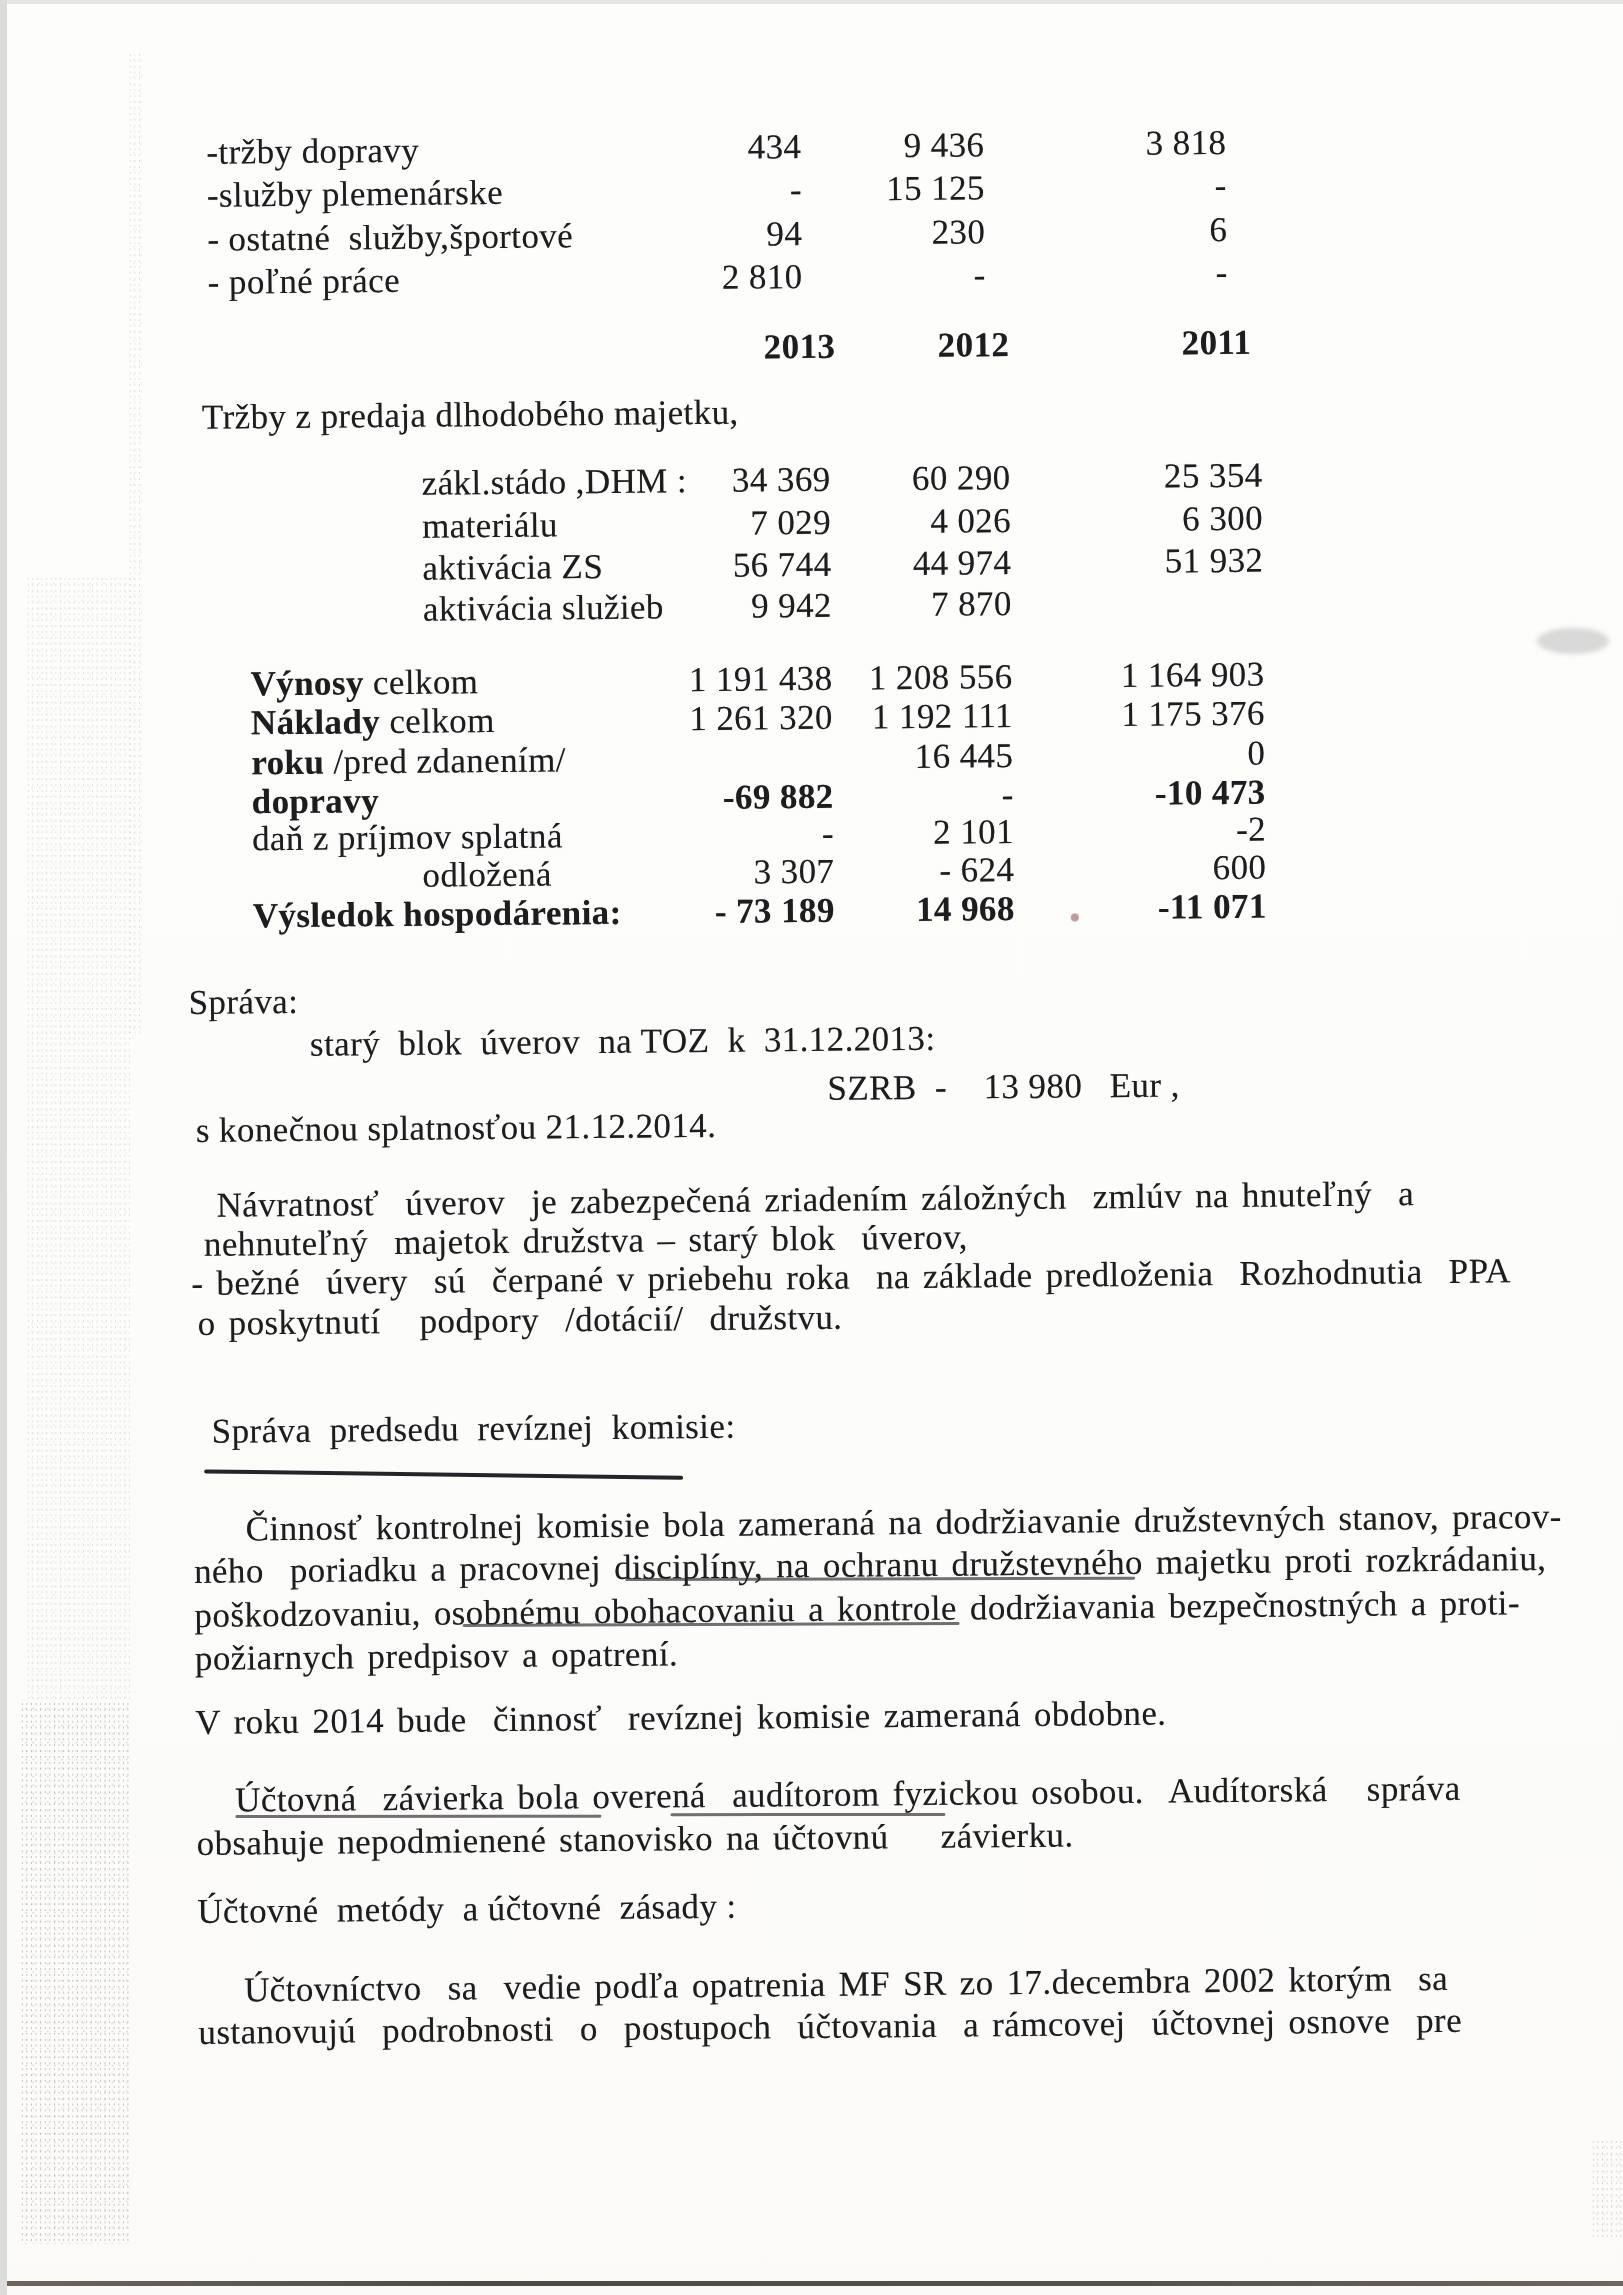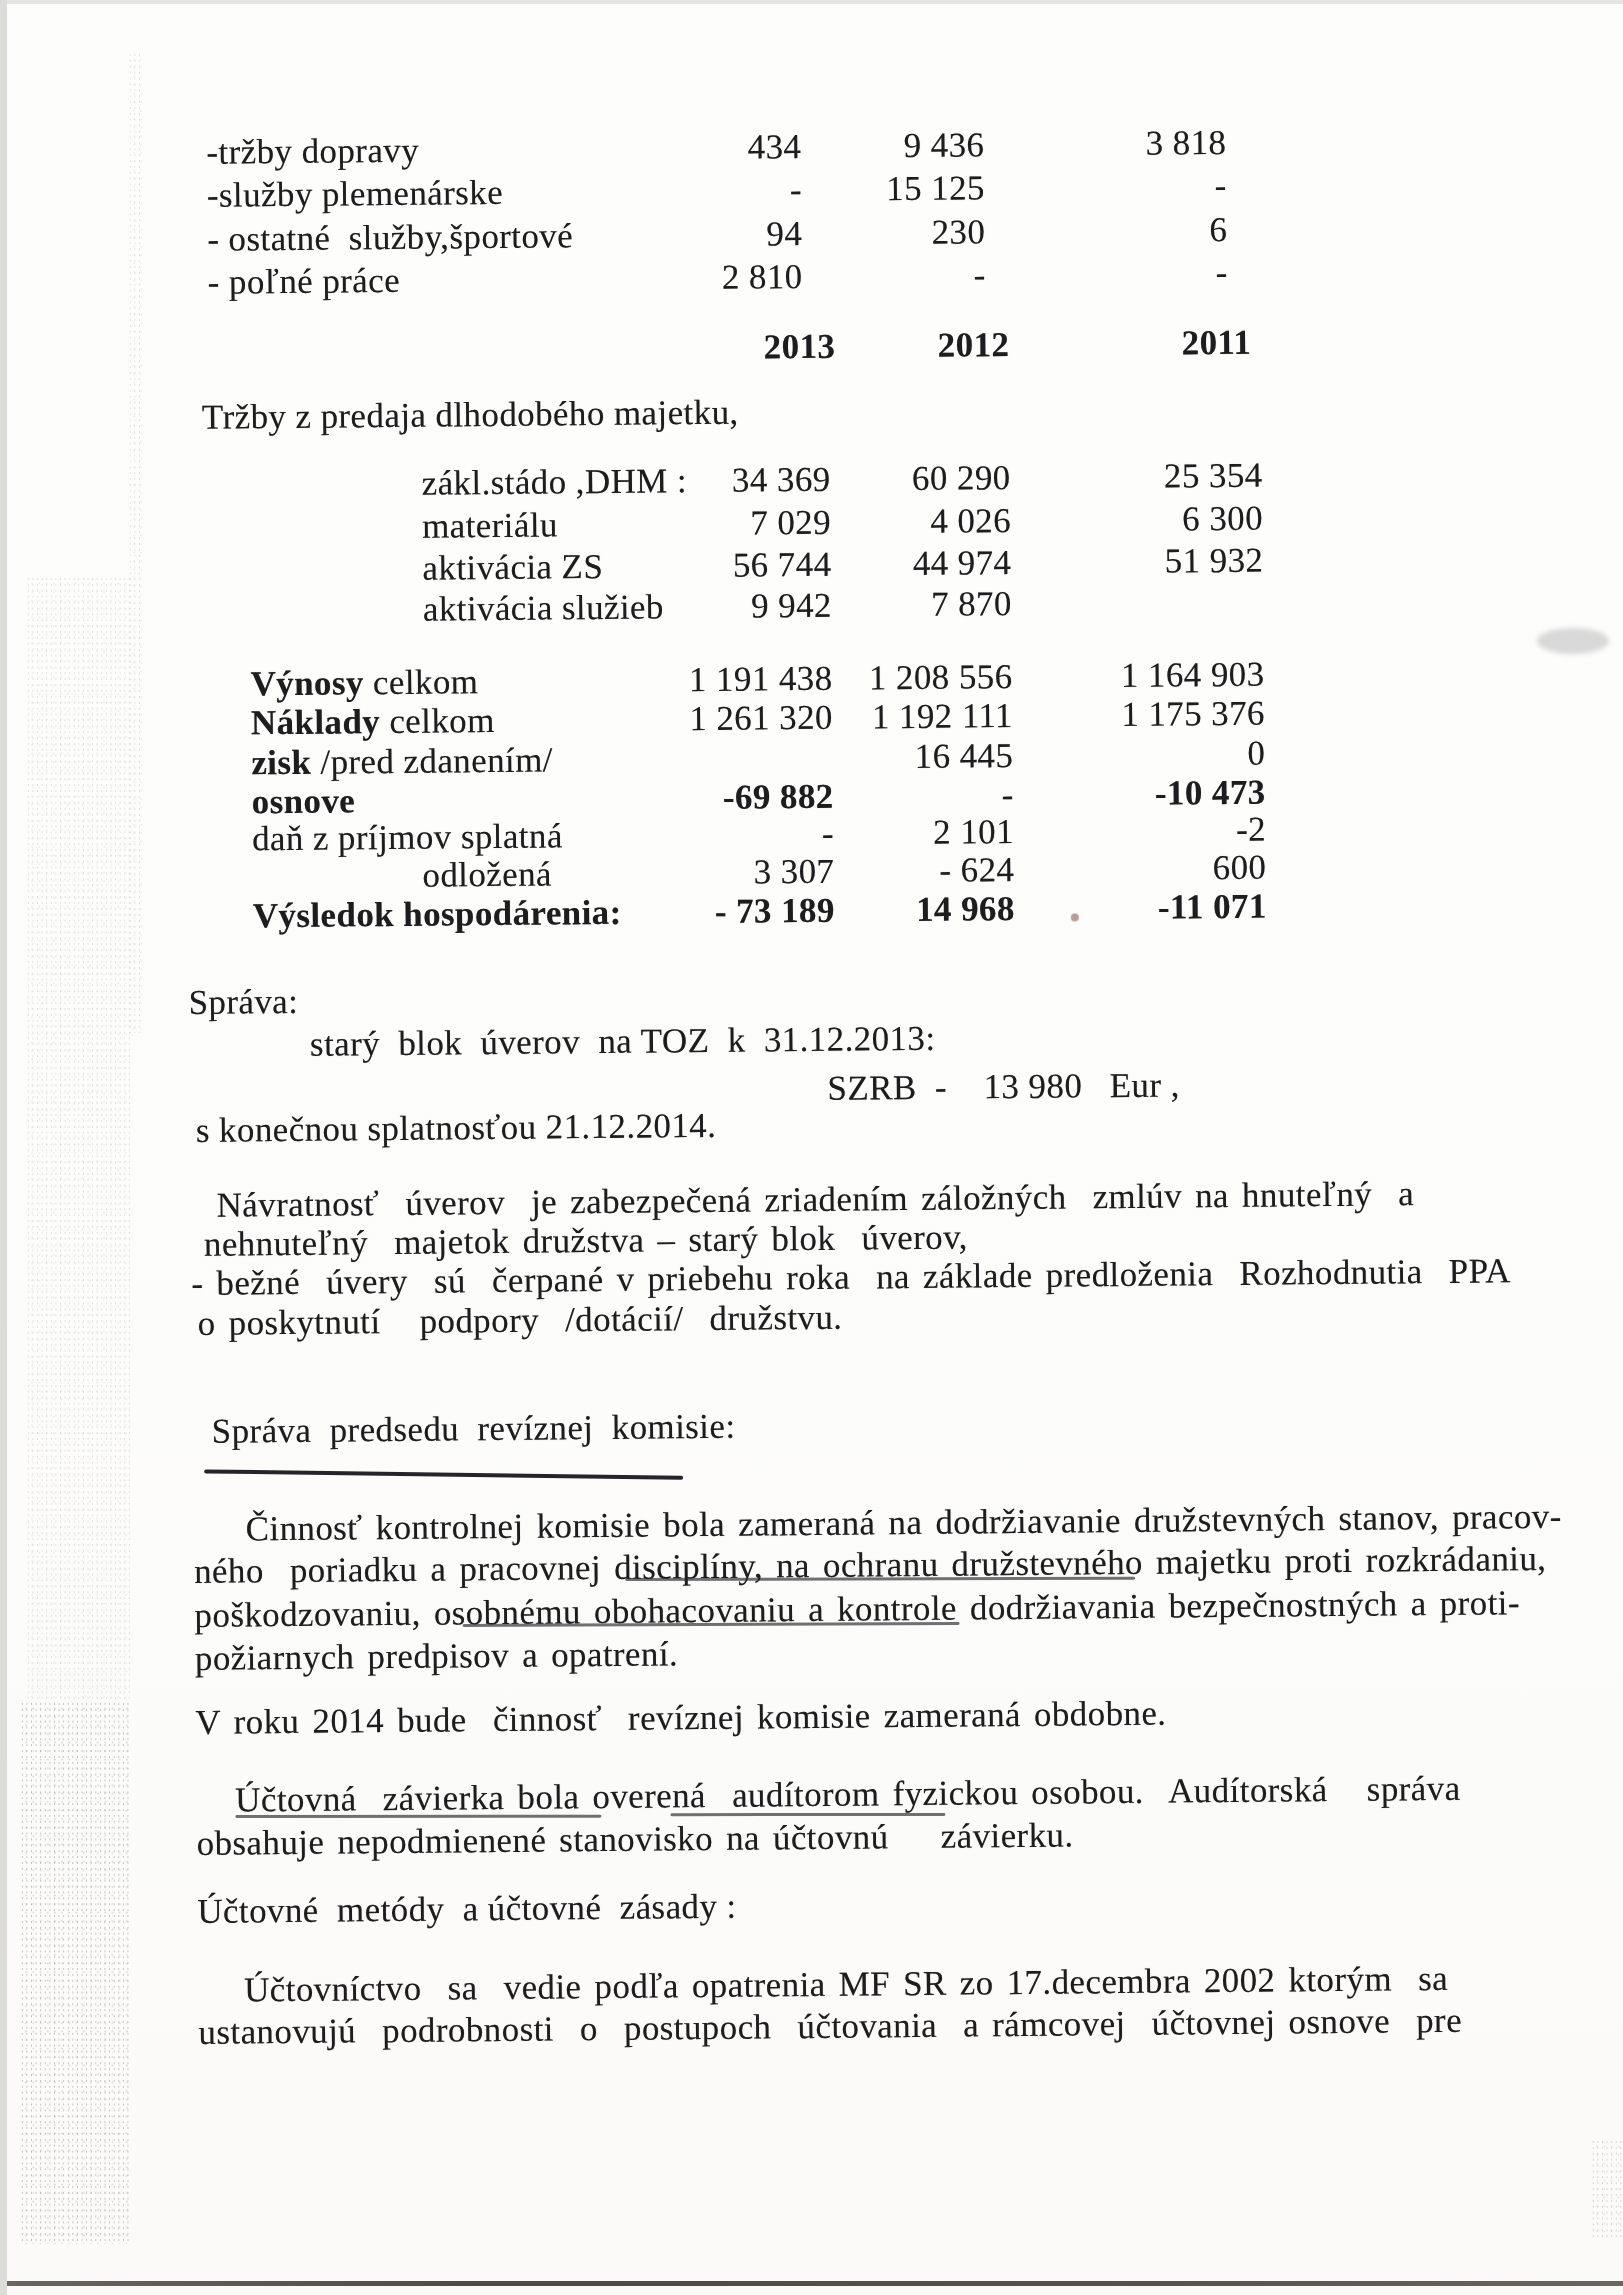--- a/index.html
+++ b/index.html
@@ -112,26 +112,26 @@
     <div class="t" style="left:255px;top:658px"><span class="b">Výnosy</span><span> celkom</span></div>
     <div class="num" style="left:615px;top:658px">1 191 438</div>
     <div class="num" style="left:795px;top:658px">1 208 556</div>
     <div class="num" style="left:1047px;top:658px">1 164 903</div>
 
     <div class="t" style="left:255px;top:697px"><span class="b">Náklady</span><span> celkom</span></div>
     <div class="num" style="left:615px;top:697px">1 261 320</div>
     <div class="num" style="left:795px;top:697px">1 192 111</div>
     <div class="num" style="left:1047px;top:697px">1 175 376</div>
 
-    <div class="t" style="left:255px;top:737px"><span class="b">zisk</span><span> /pred zdanením/</span></div>
+    <div class="t" style="left:255px;top:737px"><span class="b">roku</span><span> /pred zdanením/</span></div>
     <div class="num" style="left:615px;top:737px"></div>
     <div class="num" style="left:795px;top:737px">16 445</div>
     <div class="num" style="left:1047px;top:737px">0</div>
 
-    <div class="t" style="left:255px;top:776px"><span class="b">osnove</span><span></span></div>
+    <div class="t" style="left:255px;top:776px"><span class="b">dopravy</span><span></span></div>
     <div class="num b" style="left:615px;top:776px">-69 882</div>
     <div class="num" style="left:795px;top:776px">-</div>
     <div class="num b" style="left:1047px;top:776px">-10 473</div>
 
     <div class="t" style="left:255px;top:813px"><span class="b"></span><span>daň z príjmov splatná</span></div>
     <div class="num" style="left:615px;top:813px">-</div>
     <div class="num" style="left:795px;top:813px">2 101</div>
     <div class="num" style="left:1047px;top:813px">-2</div>
 
     <div class="t" style="left:425px;top:851px"><span class="b"></span><span>odložená</span></div>

